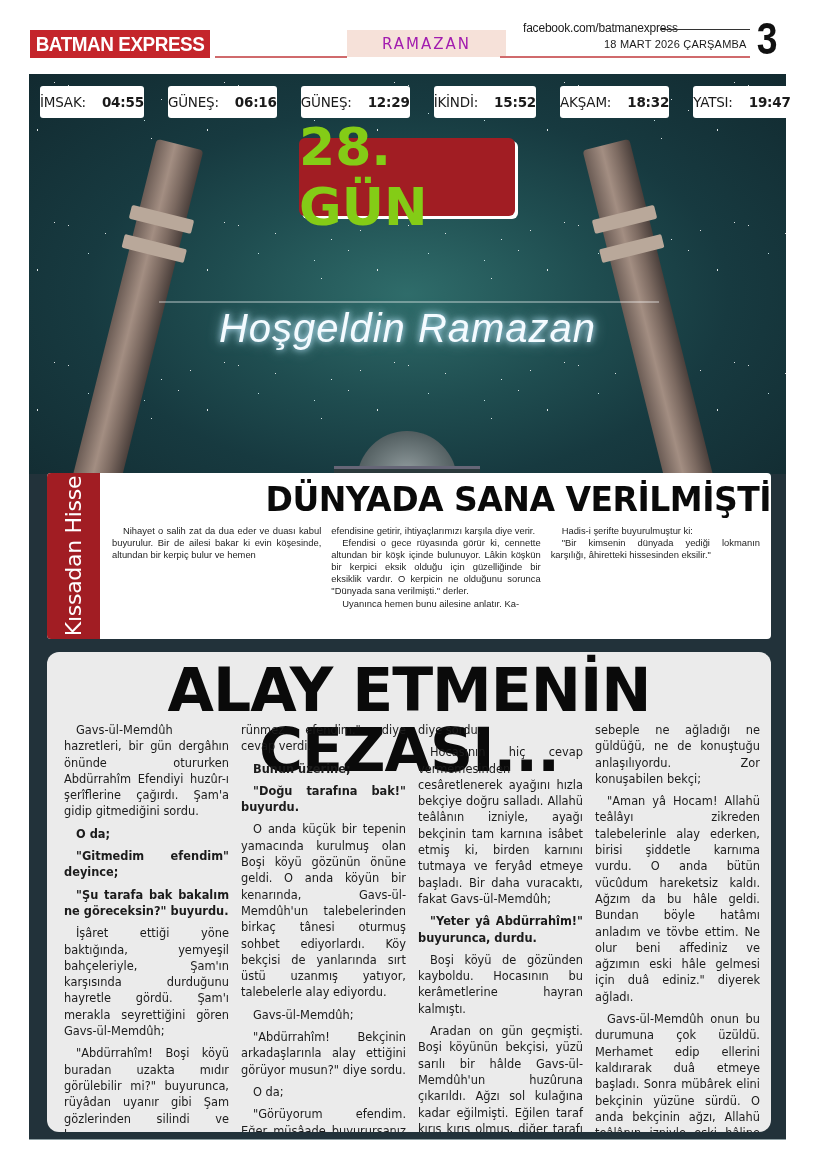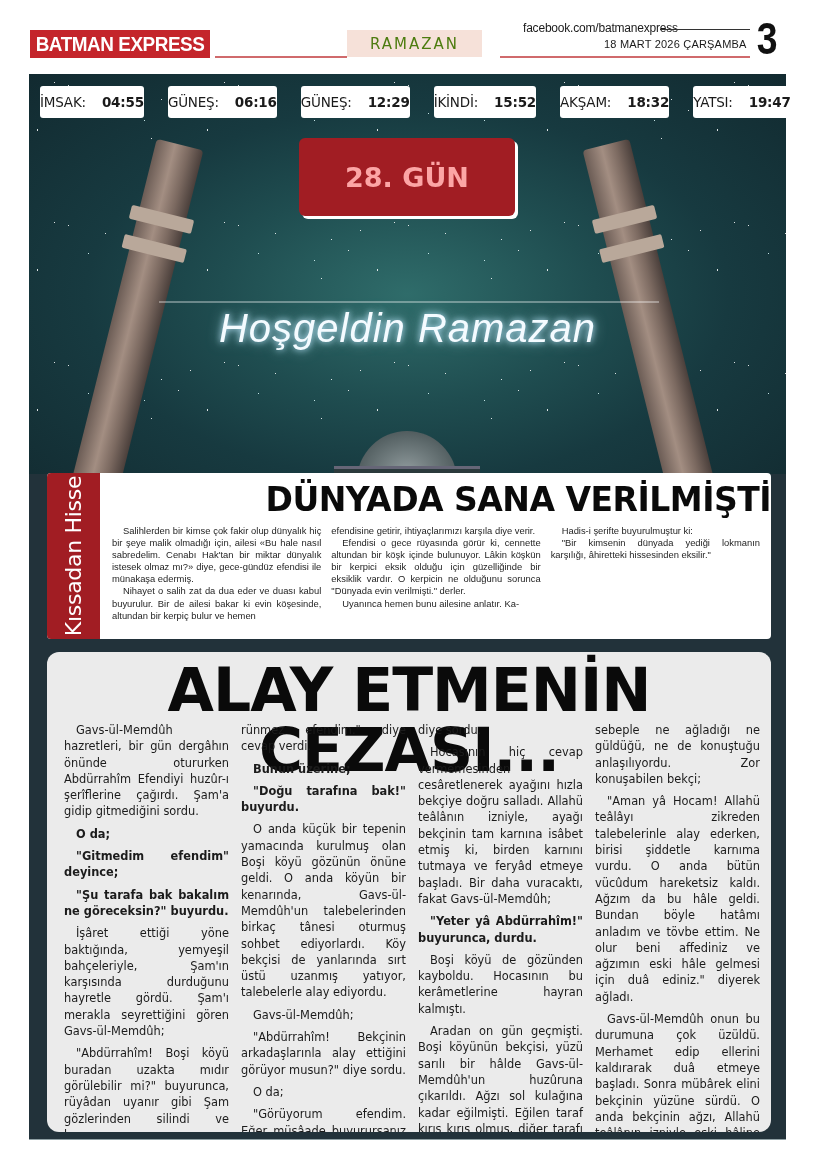--- a/index.html
+++ b/index.html
@@ -10,23 +10,23 @@
   .masthead { position: absolute; left: 0; top: 0; width: 815px; height: 72px; }
   .logo {
     position: absolute; left: 30px; top: 30px; width: 180px; height: 28px;
     background: #c4252b; color: #fff; font-family: "Liberation Sans", sans-serif;
     font-weight: 700; font-size: 21px; line-height: 28px; text-align: center;
     letter-spacing: -0.5px; transform: scaleX(0.9); transform-origin: left center;
     width: 200px;
   }
   .rule-red { position: absolute; top: 56px; height: 2px; background: #d06a6c; }
   .section-tab {
-    position: absolute; left: 347px; top: 30px; width: 135px; height: 27px;
+    position: absolute; left: 347px; top: 30px; width: 159px; height: 27px;
     background: #f6e1d9; text-align: center; font-family: "DejaVu Sans", sans-serif;
-    font-size: 15px; letter-spacing: 2px; line-height: 28px; color: #4d7c0f; font-weight: 400;
+    font-size: 15px; letter-spacing: 2px; line-height: 28px; color: #a21caf; font-weight: 400;
   }
   .fb-link { position: absolute; left: 523px; top: 21px; font-size: 12px; color: #1a1a1a; letter-spacing: -0.2px; }
   .fb-rule { position: absolute; left: 660px; top: 29px; width: 90px; height: 1px; background: #333; }
   .date-line { position: absolute; left: 604px; top: 38px; font-size: 11px; color: #1a1a1a; letter-spacing: 0.2px; }
   .page-num { position: absolute; left: 755px; top: 14px; font-size: 44px; font-weight: 700; color: #111; line-height: 50px; transform: scaleX(0.85); }
 
   
   .dark-panel { position: absolute; left: 29px; top: 74px; width: 757px; height: 1066px; background: #22323a; }
 
   
@@ -72,22 +72,22 @@
   .prayer-box {
     flex: 1; height: 32px; background: #fff; border-radius: 3px;
     font-family: "DejaVu Sans", sans-serif; font-size: 13.5px; color: #1a1a1a;
     display: flex; align-items: center; justify-content: center; white-space: nowrap; letter-spacing: -0.2px;
   }
   .prayer-box .t { font-weight: 700; margin-left: 16px; }
 
   
   .day-badge {
     position: absolute; left: 299px; top: 138px; width: 216px; height: 78px;
-    background: #a11d23; border-radius: 6px; color: #fca5a5; box-shadow: 3px 3px 0 #fff;
-    font-family: "DejaVu Sans", sans-serif; font-weight: 700; font-size: 27px;
+    background: #a11d23; border-radius: 6px; color: #84cc16; box-shadow: 3px 3px 0 #fff;
+    font-family: "DejaVu Sans", sans-serif; font-weight: 700; font-size: 52px;
     display: flex; align-items: center; justify-content: center; letter-spacing: 0px;
   }
 
   
   .story1 {
     position: absolute; left: 47px; top: 473px; width: 724px; height: 166px;
     background: #ffffff; border-radius: 4px; overflow: hidden;
   }
   .story1-tab {
     position: absolute; left: 0; top: 0; width: 53px; height: 166px; background: #a11d23;
@@ -188,26 +188,25 @@
 
 <div class="day-badge">28. GÜN</div>
 
 <div class="story1">
   <div class="story1-tab">
     <div class="story1-tab-label">Kıssadan Hisse</div>
   </div>
   <div class="story1-title">DÜNYADA SANA VERİLMİŞTİ</div>
   <div class="story1-cols">
     <div class="s1col">
-      <p>Salihlerden bir kimse çok fakir olup dünyalık hiç bir şeye malik olmadığı için, ailesi «Bu hale nasıl sabredelim. Cenabı Hak'tan bir miktar dünyalık istesek olmaz mı?» diye, gece-gündüz efendisi ile münakaşa edermiş.</p>
       <p>Nihayet o salih zat da dua eder ve duası kabul buyurulur. Bir de ailesi bakar ki evin köşesinde, altundan bir kerpiç bulur ve hemen</p>
     </div>
     <div class="s1col">
       <p class="cont">efendisine getirir, ihtiyaçlarımızı karşıla diye verir.</p>
-      <p>Efendisi o gece rüyasında görür ki, cennette altundan bir köşk içinde bulunuyor. Lâkin köşkün bir kerpici eksik olduğu için güzelliğinde bir eksiklik vardır. O kerpicin ne olduğunu sorunca "Dünyada evin verilmişti." derler.</p>
+      <p>Efendisi o gece rüyasında görür ki, cennette altundan bir köşk içinde bulunuyor. Lâkin köşkün bir kerpici eksik olduğu için güzelliğinde bir eksiklik vardır. O kerpicin ne olduğunu sorunca "Dünyada sana verilmişti." derler.</p>
       <p>Uyanınca hemen bunu ailesine anlatır. Ka-</p>
     </div>
     <div class="s1col">
       <p>Hadis-i şerifte buyurulmuştur ki:</p>
       <p>"Bir kimsenin dünyada yediği lokmanın karşılığı, âhiretteki hissesinden eksilir."</p>
     </div>
   </div>
 </div>
 
 <div class="story2">

